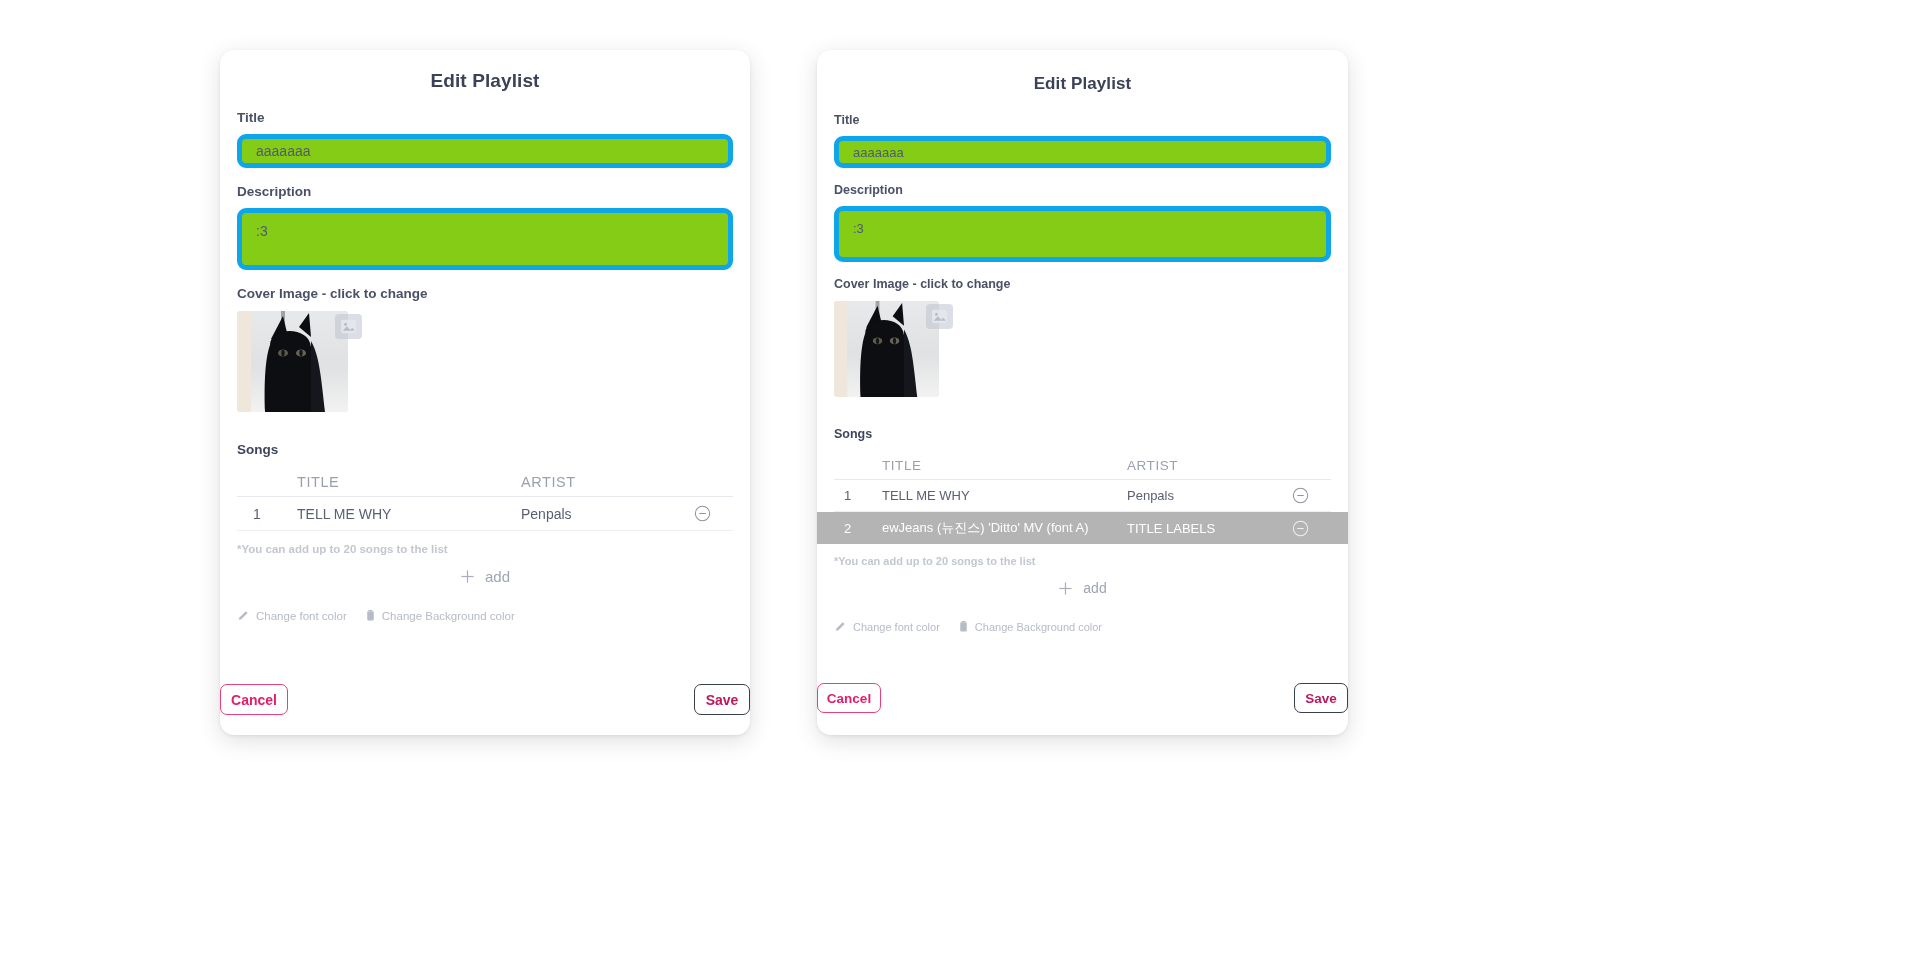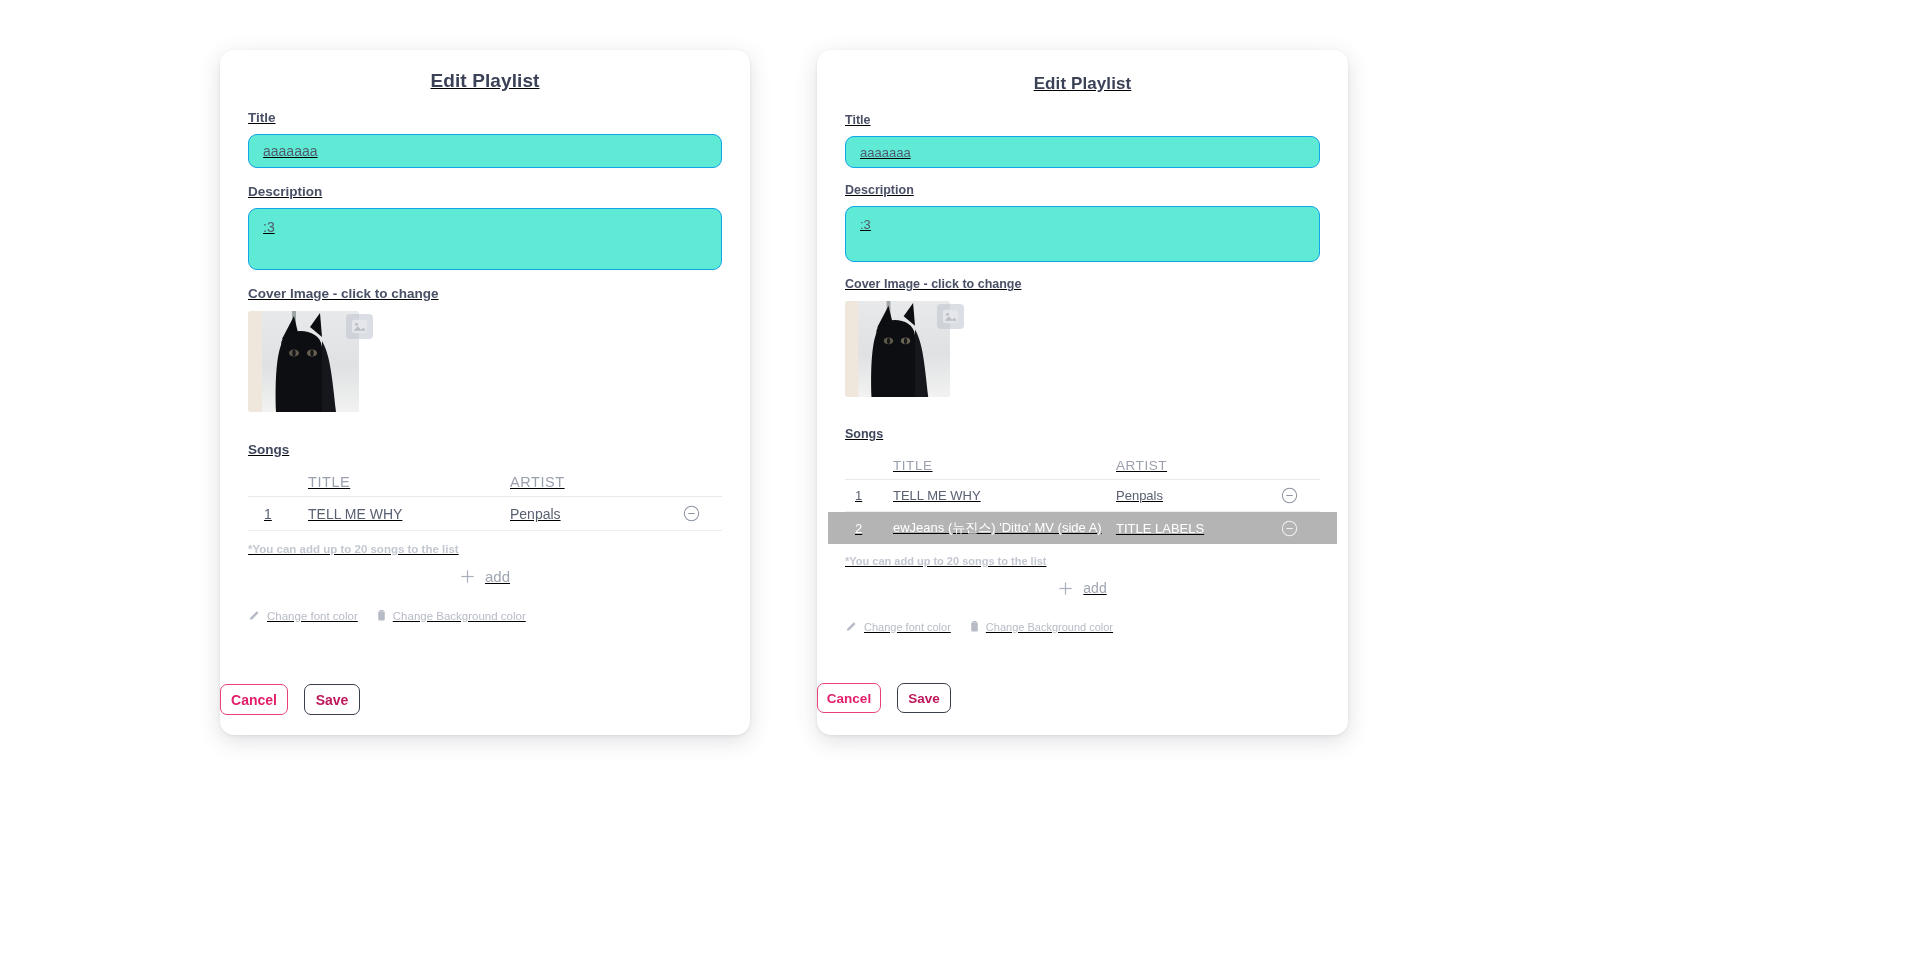--- a/index.html
+++ b/index.html
@@ -19,43 +19,43 @@
   
   .card {
     position: absolute;
     background: #ffffff;
     border-radius: 14px;
     box-shadow: 0 6px 22px rgba(60,64,80,0.16), 0 1px 3px rgba(60,64,80,0.10);
   }
   .card-a { left: 220px; top: 50px; width: 530px; height: 685px; }
   .card-b { left: 817px; top: 50px; width: 531px; height: 685px; }
 
-  .card-inner { position: absolute; inset: 0; padding: 0 28px; text-decoration: underline; }
+  .card-inner { position: absolute; inset: 0; padding: 0 17px; }
 
   .dlg-title {
     text-align: center;
     color: #3b4257;
     font-weight: 700;
     letter-spacing: .1px;
   }
   .card-a .dlg-title { font-size: 19px; margin-top: 20px; }
   .card-b .dlg-title { font-size: 17px; margin-top: 24px; }
 
   .field-label {
     color: #4a5066;
     font-weight: 600;
   }
   .card-a .field-label { font-size: 13.5px; }
   .card-b .field-label { font-size: 12.5px; }
 
   .input-box {
     width: 100%;
-    border: 1px solid #0ea5e9;
+    border: 5px solid #0ea5e9;
     border-radius: 9px;
-    background: #5eead4;
+    background: #84cc16;
     color: #525a70;
     display: flex;
     align-items: flex-start;
     box-shadow: 0 1px 1px rgba(0,0,0,0.015);
   }
   .input-box .val { padding: 0; }
 
   .card-a .input-title { height: 34px; margin-top: 9px; align-items: center; padding: 0 14px; font-size: 14px; }
   .card-b .input-title { height: 32px; margin-top: 9px; align-items: center; padding: 0 14px; font-size: 13px; }
 
@@ -166,21 +166,21 @@
   }
   .card-a .color-tools { font-size: 11.5px; }
   .card-b .color-tools { font-size: 11px; }
   .tool { display: flex; align-items: center; gap: 6px; cursor: pointer; }
   .tool + .tool { margin-left: 9px; }
   .tool svg { display: block; }
 
   .actions {
     position: absolute;
     left: 0; right: 0;
-    display: flex; justify-content: flex-start; gap: 16px;
+    display: flex; justify-content: space-between; gap: 16px;
   }
   .card-a .actions { bottom: 20px; }
   .card-b .actions { bottom: 22px; }
 
   .btn {
     border-radius: 7px;
     background: #fff;
     font-weight: 700;
     cursor: pointer;
     display: flex; align-items: center; justify-content: center;
@@ -379,21 +379,21 @@
           <span class="c-act">
             <svg class="minus-ic" viewBox="0 0 18 18" aria-hidden="true">
               <circle cx="9" cy="9" r="7.6" fill="none" stroke="#8d93a0" stroke-width="1.1"></circle>
               <line x1="5.6" y1="9" x2="12.4" y2="9" stroke="#8d93a0" stroke-width="1.1"></line>
             </svg>
           </span>
         </div>
 
         <div class="srow sbody row-highlight">
           <span class="c-idx">2</span>
-          <span class="c-title">ewJeans (뉴진스) 'Ditto' MV (side A)</span>
+          <span class="c-title">ewJeans (뉴진스) 'Ditto' MV (font A)</span>
           <span class="c-artist">TITLE LABELS</span>
           <span class="c-act">
             <svg class="minus-ic" viewBox="0 0 18 18" aria-hidden="true">
               <circle cx="9" cy="9" r="7.6" fill="none" stroke="#8d93a0" stroke-width="1.1"></circle>
               <line x1="5.6" y1="9" x2="12.4" y2="9" stroke="#8d93a0" stroke-width="1.1"></line>
             </svg>
           </span>
         </div>
       </div>
 

